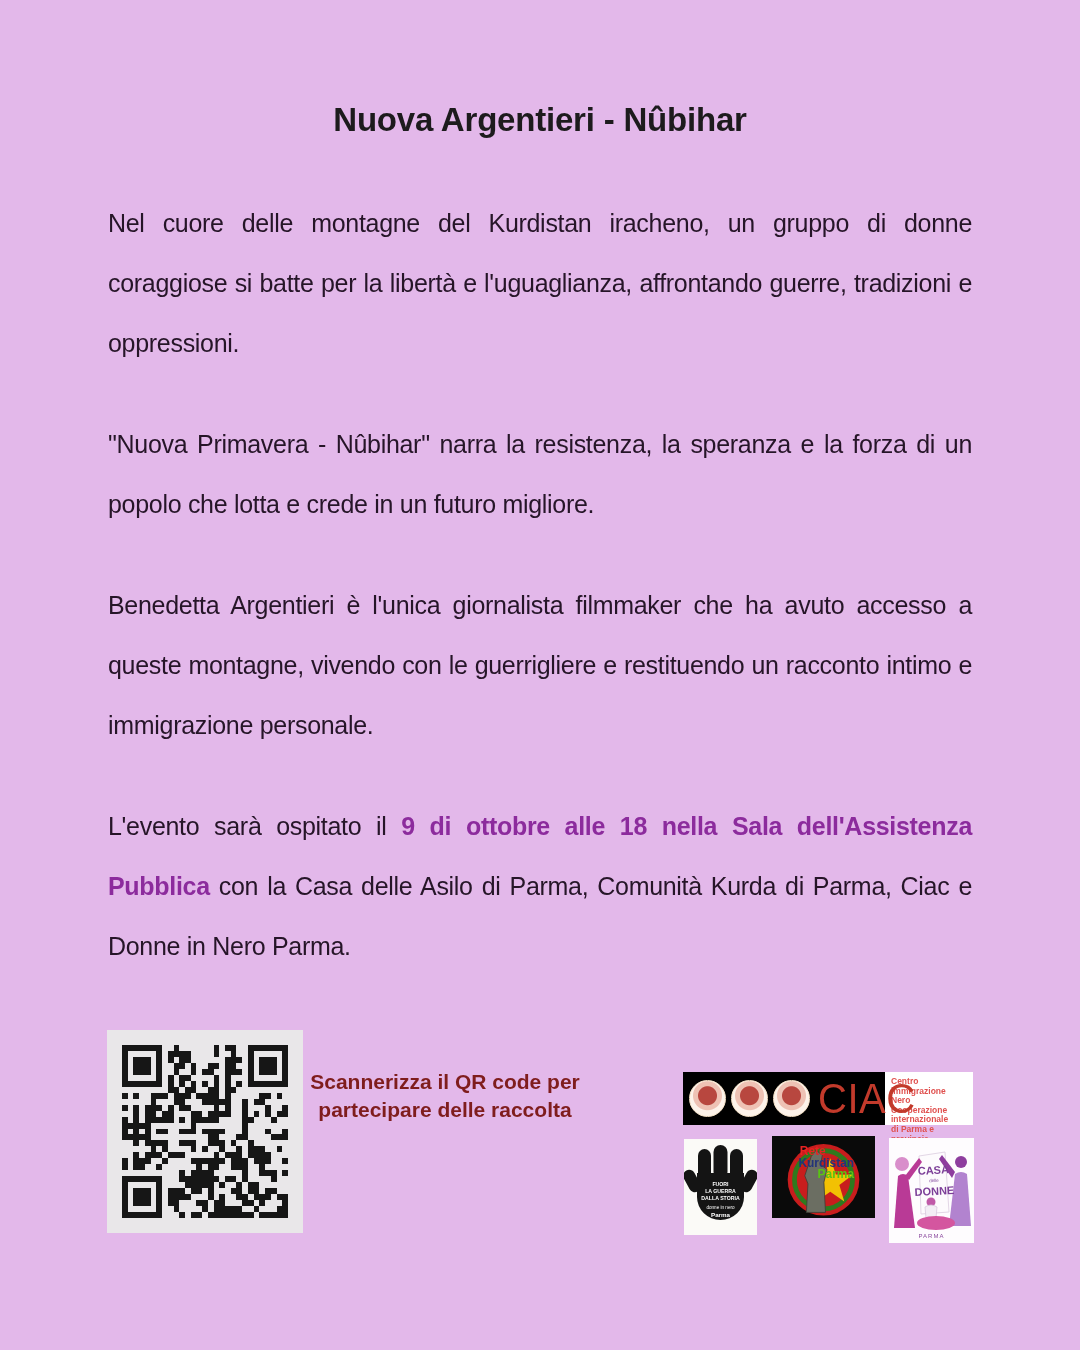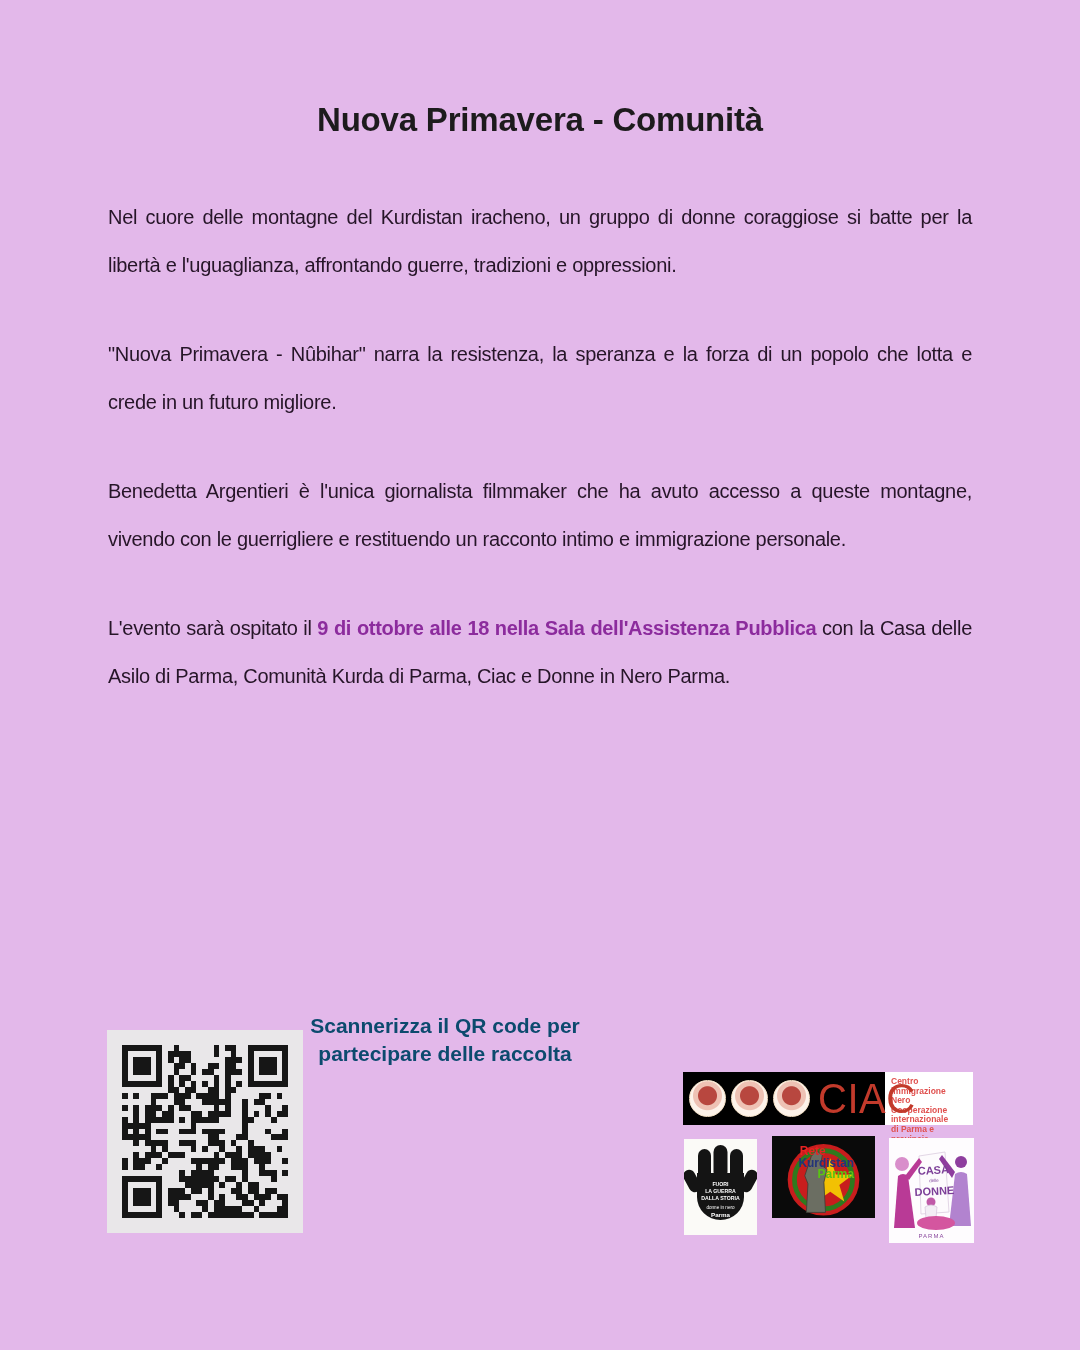--- a/index.html
+++ b/index.html
@@ -12,33 +12,33 @@
   .title{
     position:absolute; top:101px; left:0; width:100%;
     text-align:center; font-size:33px; font-weight:bold; color:#1d1b1d;
     letter-spacing:-0.2px; margin:0;
   }
   .content{
     position:absolute; top:193px; left:108px; right:108px;
   }
   .content p{
     margin:0 0 41px 0;
-    font-size:20px; line-height:48px;
+    font-size:25px; line-height:60px;
     text-align:justify; letter-spacing:-0.3px;
   }
   .highlight{ color:#8c2b9d; font-weight:bold; }
   
   .qr-box{
     position:absolute; left:107px; top:1030px; width:196px; height:203px;
     background:#e9e7e9; box-sizing:border-box; padding:15px;
   }
   .qr-box svg{ width:100%; height:100%; }
   .qr-caption{
-    position:absolute; left:310px; top:1012px; width:270px;
-    text-align:center; font-size:21px; font-weight:bold; color:#0c4a6e;
+    position:absolute; left:310px; top:1068px; width:270px;
+    text-align:center; font-size:21px; font-weight:bold; color:#7f1d1d;
     line-height:28px;
   }
   
   .ciac-logo{
     position:absolute; left:683px; top:1072px; width:290px; height:53px;
     display:flex;
   }
   .ciac-left{
     width:202px; background:#000000; display:flex; align-items:center;
     padding:14px 6px; box-sizing:border-box; gap:5px;
@@ -62,21 +62,21 @@
   .logo-hamsa{ position:absolute; left:684px; top:1139px; width:73px; height:96px; background:#fbfaf7; }
   .logo-rete{ position:absolute; left:772px; top:1136px; width:103px; height:82px; background:#0a0a0a; }
   .logo-casa{ position:absolute; left:889px; top:1138px; width:85px; height:105px; background:#fefcfe; }
   .logo-hamsa svg,.logo-rete svg,.logo-casa svg{ width:100%; height:100%; display:block; }
 </style>
 </head>
 <body>
 
 <div class="canvas">
 
-  <h1 class="title">Nuova Primavera - Comunità</h1>
+  <h1 class="title">Nuova Argentieri - Nûbihar</h1>
 
   <div class="content">
     <p>Nel cuore delle montagne del Kurdistan iracheno, un gruppo di donne coraggiose si batte per la libertà e l'uguaglianza, affrontando guerre, tradizioni e oppressioni.</p>
     <p>"Nuova Primavera - Nûbihar" narra la resistenza, la speranza e la forza di un popolo che lotta e crede in un futuro migliore.</p>
     <p>Benedetta Argentieri è l'unica giornalista filmmaker che ha avuto accesso a queste montagne, vivendo con le guerrigliere e restituendo un racconto intimo e immigrazione personale.</p>
     <p><span>L'evento sarà ospitato il </span><span class="highlight">9 di ottobre alle 18 nella Sala dell'Assistenza Pubblica</span><span> con la Casa delle Asilo di Parma, Comunità Kurda di Parma, Ciac e Donne in Nero Parma.</span></p>
   </div>
 
   <div class="qr-box">
     <svg id="qr-svg" viewBox="0 0 29 29" preserveAspectRatio="none" shape-rendering="crispEdges">

